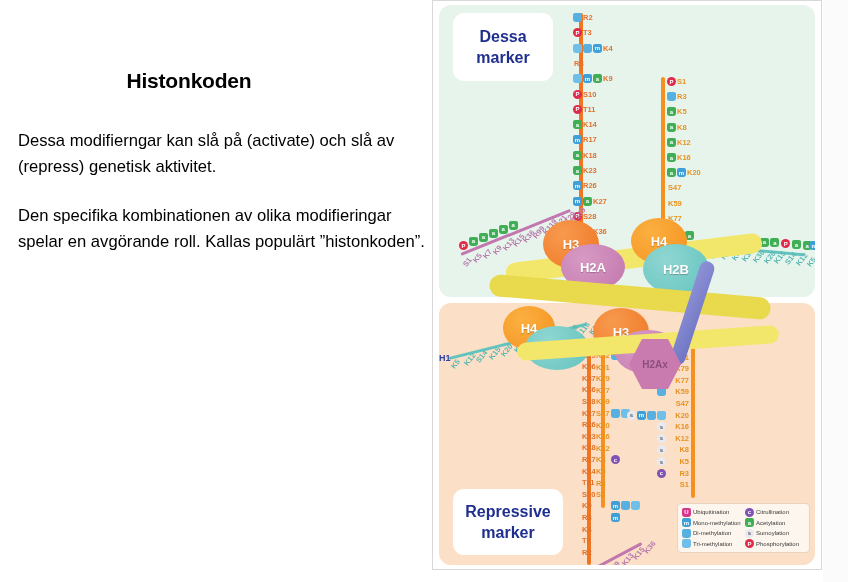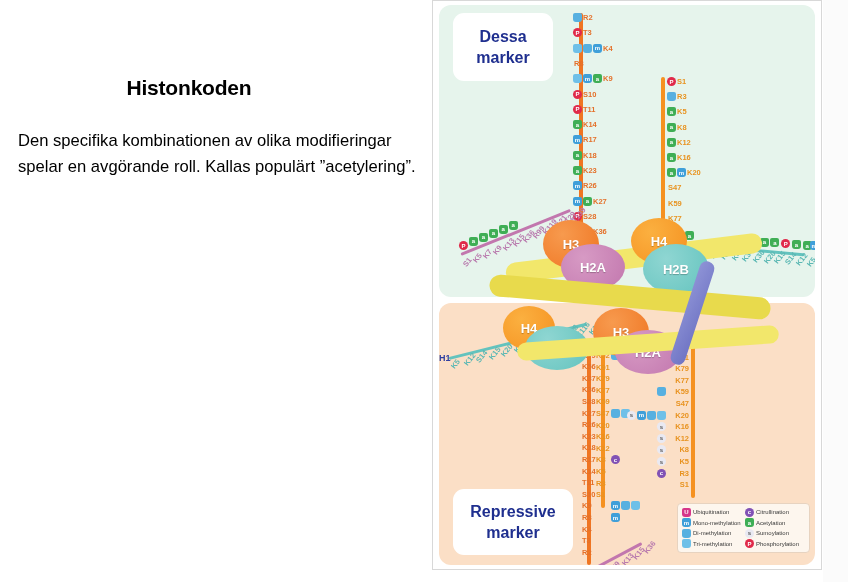--- a/index.html
+++ b/index.html
@@ -10,21 +10,21 @@
     overflow:hidden;
     position:relative;
   }
   
   #slide-text{
     position:absolute; left:0; top:0; width:432px; height:582px;
     background:#fff;
     box-sizing:border-box;
   }
   #slide-title{
-    position:absolute; left:0; top:76px; width:378px;
+    position:absolute; left:0; top:69px; width:378px;
     text-align:center;
     font-size:21px; font-weight:bold; color:#000;
     letter-spacing:-0.2px;
   }
   #body-copy{
     position:absolute; left:18px; top:128px; width:412px;
     font-size:16.6px; line-height:25.5px; color:#000;
   }
   #body-copy p{margin:0 0 24px 0;}
   #body-copy p:last-child{margin-bottom:0;}
@@ -50,21 +50,21 @@
 
   .marker-box{
     position:absolute;
     background:#ffffff;
     border-radius:11px;
     display:flex; flex-direction:column; align-items:center; justify-content:center;
     color:#1f2f8f; font-weight:bold; font-size:16px; line-height:21px;
     text-align:center;
   }
   #active-marker-box{ left:14px; top:8px; width:100px; height:68px; }
-  #repressive-marker-box{ left:14px; top:186px; width:120px; height:66px; }
+  #repressive-marker-box{ left:14px; top:186px; width:110px; height:66px; }
 
   
   #core{ position:absolute; left:50px; top:205px; width:300px; height:170px; }
   .histone{
     position:absolute; border-radius:50%;
     color:#fff; font-weight:bold; font-size:13px;
     display:flex; align-items:center; justify-content:center;
     text-shadow:0 1px 1px rgba(0,0,0,.25);
   }
   .h3{ background:radial-gradient(circle at 35% 30%,#f79a4e,#ef7522); }
@@ -133,21 +133,22 @@
     font-size:6px; color:#3a3a3a; white-space:nowrap;
   }
   .legend-item .mod{ position:static; flex:0 0 auto; }
 </style>
 </head>
 <body>
 
 <div id="slide-text">
   <div id="slide-title">Histonkoden</div>
   <div id="body-copy">
-      <p>Den specifika kombinationen av olika modifieringar spelar en avgörande roll. Kallas populärt ”acetylering”.</p>
+      <p>Dessa modifierngar kan slå på (activate) och slå av (repress) genetisk aktivitet.</p>
+      <p>Den specifika kombinationen av olika modifieringar spelar en avgörande roll. Kallas populärt ”histonkoden”.</p>
     </div>
 </div>
 
 <div id="figure-panel">
 
   <div class="panel" id="panel-active">
     <div class="marker-box" id="active-marker-box">
       <span>Dessa</span>
       <span>marker</span>
     </div>
@@ -614,16 +615,17 @@
     <div class="dna dna-dark" style="left:6px;   top:80px; width:282px; height:22px; transform:rotate(5deg);"></div>
     <div class="histone h4" style="left:20px;  top:100px; width:52px; height:44px;">H4</div>
     <div class="histone h3" style="left:110px; top:102px; width:56px; height:48px;">H3</div>
     <div class="histone h2b" style="left:42px;  top:120px; width:64px; height:44px;">H2B</div>
     <div class="histone h2a" style="left:132px; top:124px; width:66px; height:44px;">H2A</div>
     <div class="dna" style="left:34px;  top:128px; width:262px; height:18px; transform:rotate(-4deg);"></div>
   </div>
 
   <div id="h1-linker"></div>
   <div id="h1-label">H1</div>
+  <div id="h2ax">H2Ax</div>
 
 </div>
 
 <div id="figure-right-gutter"></div>
 
 </body></html>

